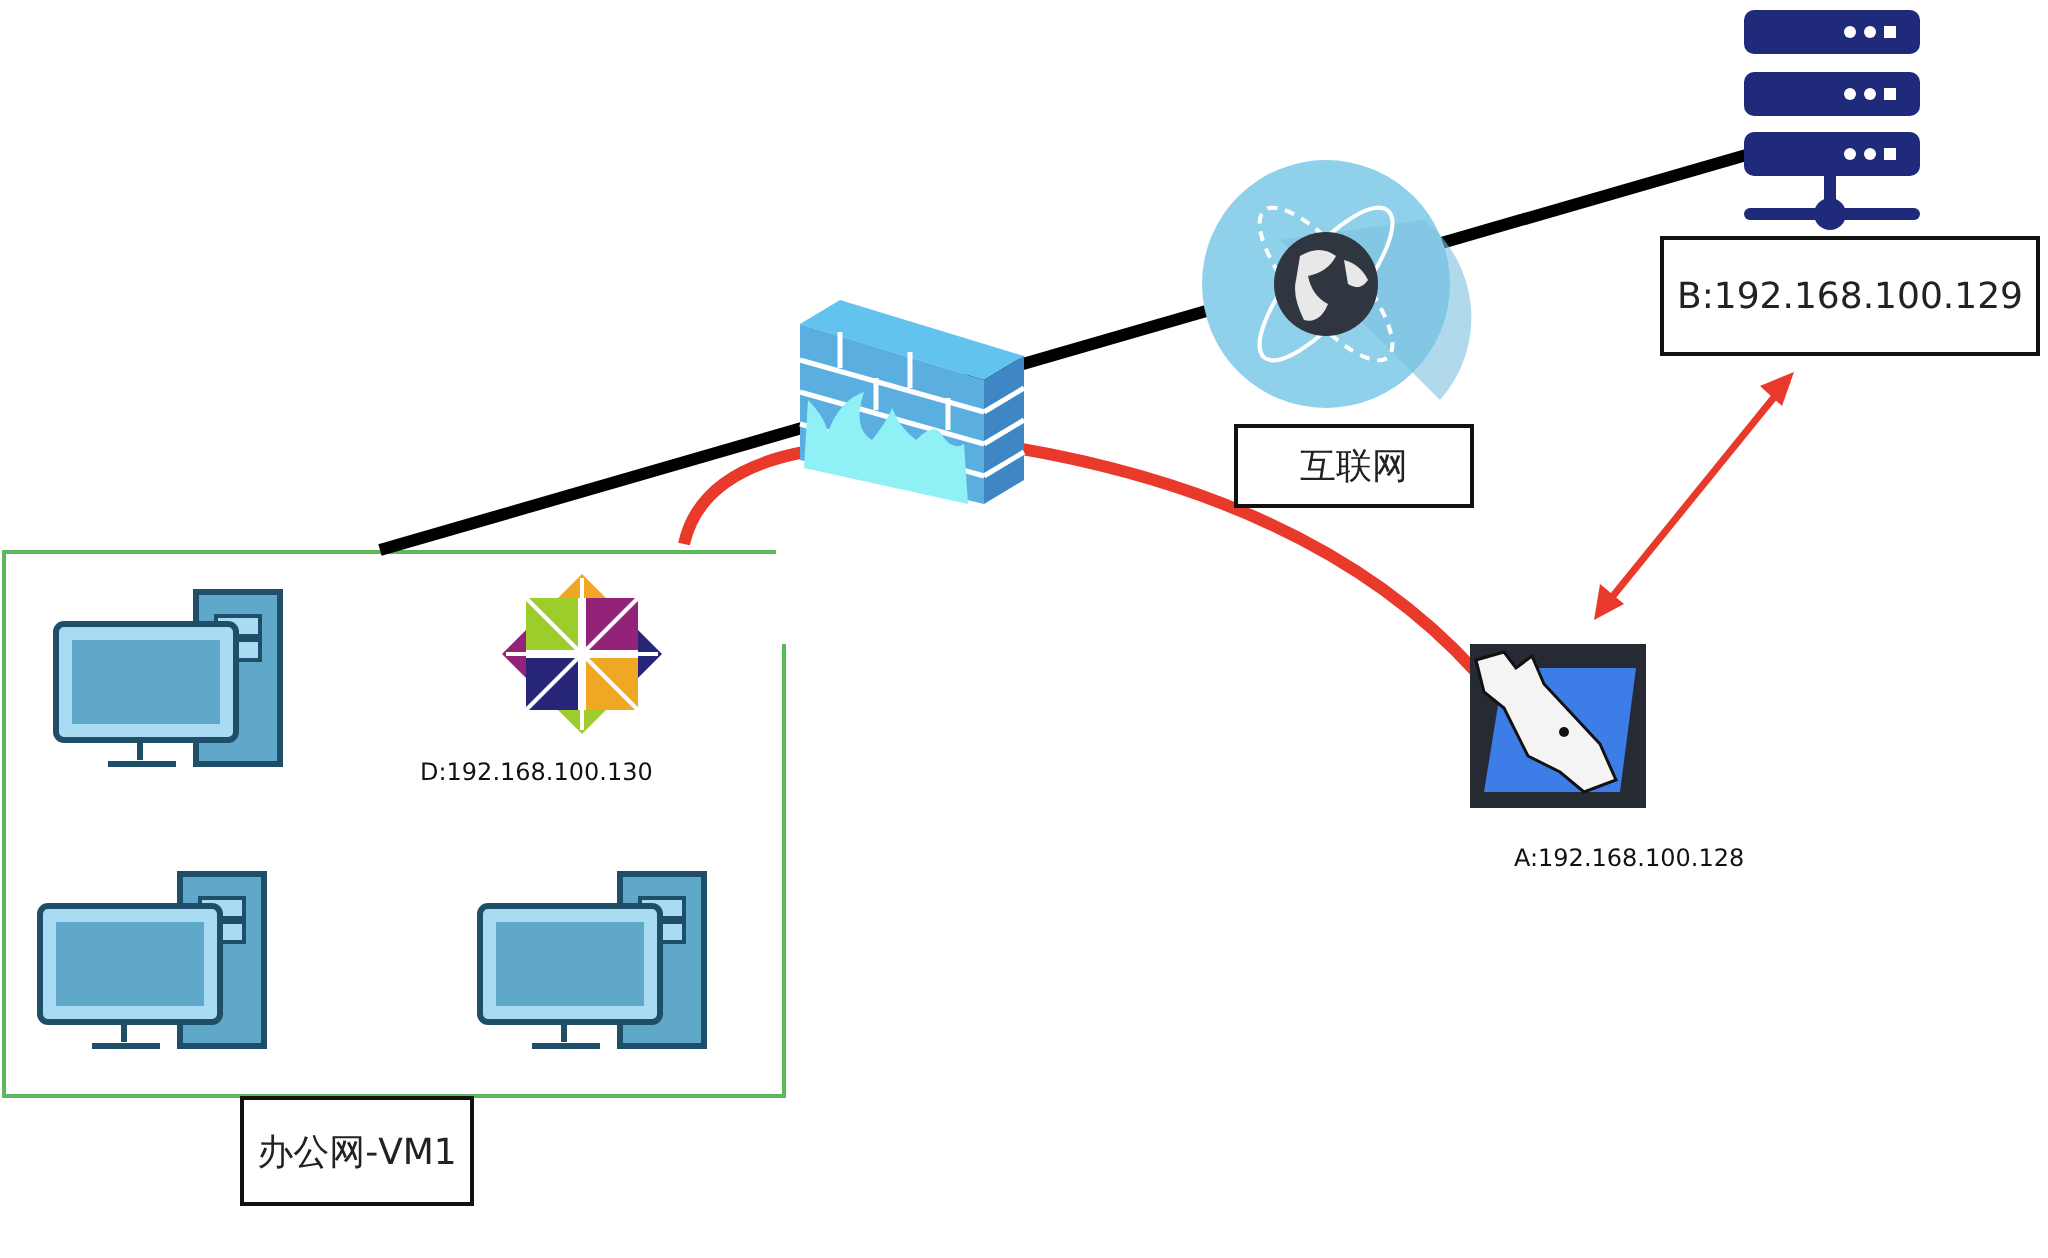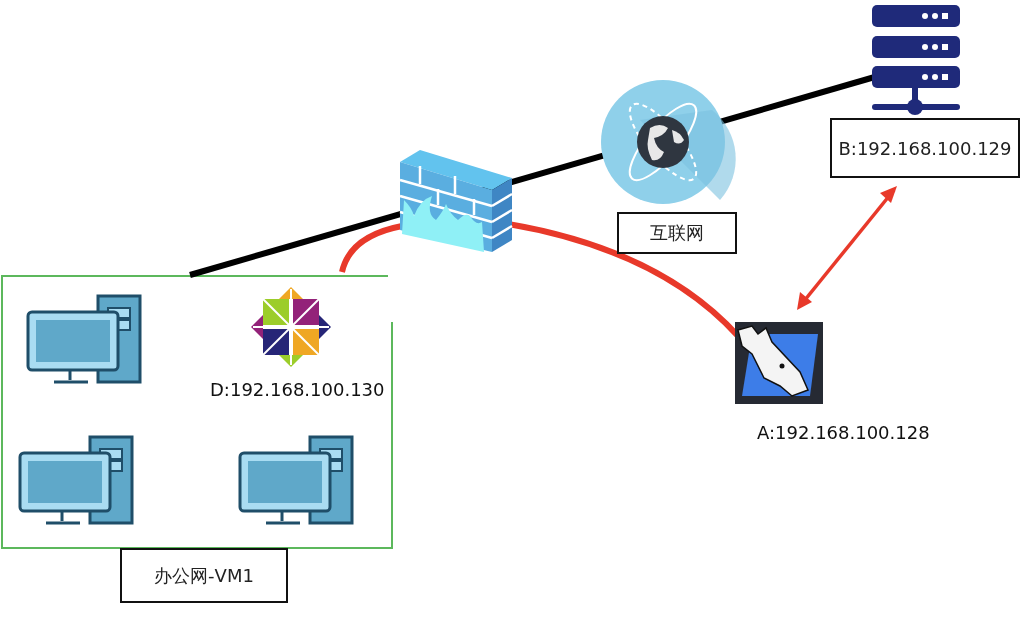--- a/index.html
+++ b/index.html
@@ -1,19 +1,19 @@
 <!DOCTYPE html>
 <html><head>
   <meta charset="utf-8">
   <style>
     html, body { margin: 0; padding: 0; background: #ffffff; }
     body { width: 1024px; height: 629px; position: relative; overflow: hidden;
            font-family: "DejaVu Sans", "Liberation Sans", sans-serif; }
     #stage { position: absolute; left: 0; top: 0; width: 1024px; height: 629px; }
-    .label { position: absolute; font-size: 18px; color: #111; white-space: nowrap; }
+    .label { position: absolute; font-size: 12px; color: #111; white-space: nowrap; }
     .boxed { position: absolute; border: 2px solid #111; background: #fff;
              display: flex; align-items: center; justify-content: center;
              font-size: 18px; color: #222; box-sizing: border-box; }
   </style>
 </head>
 <body>
 
 <svg id="stage" width="1024" height="629" viewBox="0 0 1024 629">
 
   <g>
@@ -134,13 +134,13 @@
 </svg>
 
 <div class="boxed" style="left:830px; top:118px; width:190px; height:60px;">B:192.168.100.129</div>
 
 <div class="boxed" style="left:617px; top:196px; width:120px; height:42px;margin-top:16px;">互联网</div>
 
 <div class="label" style="left:757px; top:422px;text-align:right;">A:192.168.100.128</div>
 
 <div class="label" style="left:210px; top:379px;">D:192.168.100.130</div>
 
-<div class="boxed" style="left:120px; top:548px; width:168px; height:55px;">办公网-VM1</div>
+<div class="boxed" style="left:120px; top:548px; width:117px; height:55px;">办公网-VM1</div>
 
 </body></html>

